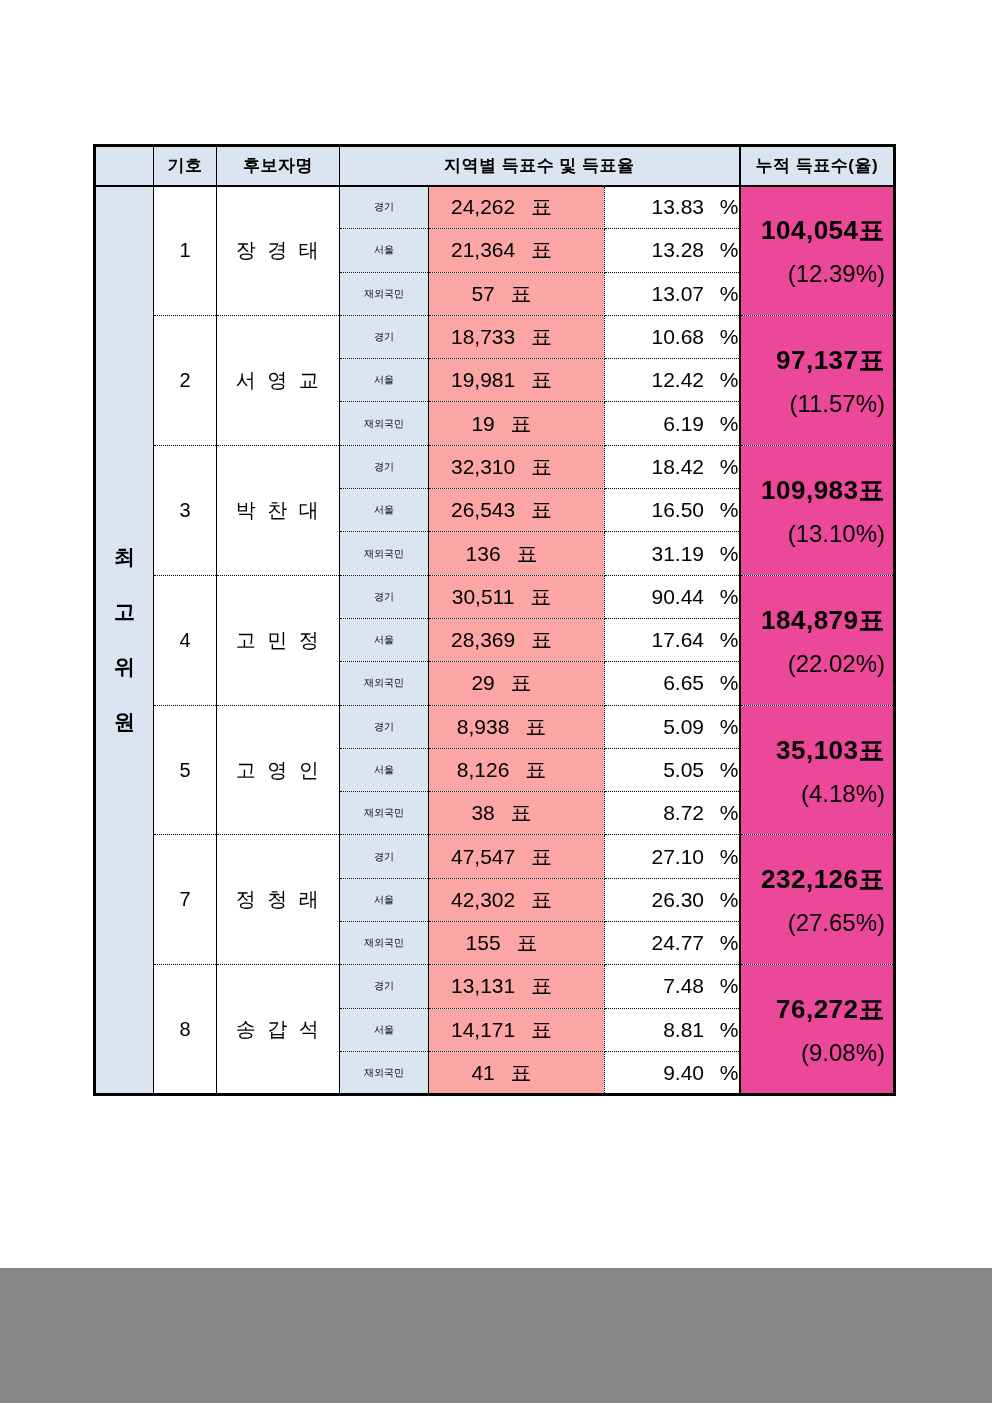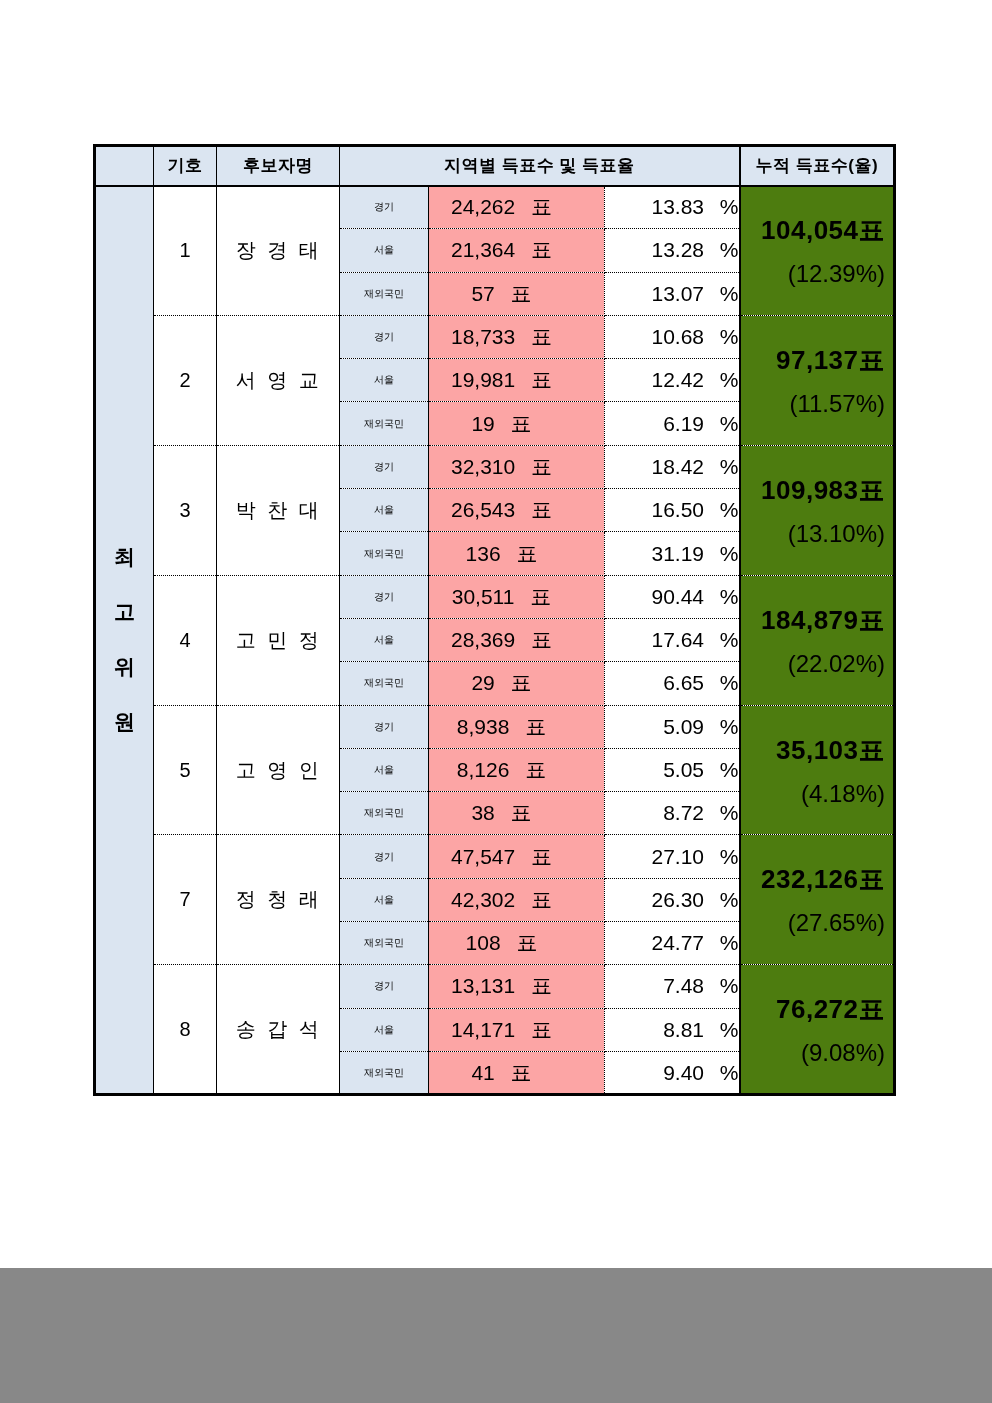--- a/index.html
+++ b/index.html
@@ -75,21 +75,21 @@
     word-spacing: 10px;
     background: #fca5a5;
   }
   td.c-rate {
     text-align: right;
     font-size: 21px;
     word-spacing: 10px;
     background: #fff;
   }
   td.c-cum {
-    background: #4d7c0f;
+    background: #ec4899;
     padding-right: 8px;
   }
   .cum-wrap {
     display: flex;
     flex-direction: column;
     justify-content: center;
     align-items: flex-end;
     gap: 12px;
     height: 100%;
   }
@@ -290,21 +290,21 @@
         </div>
       </td>
     </tr>
     <tr>
       <td class="c-region bR-thin bB-dot">서울</td>
       <td class="c-votes bR-dot bB-dot">42,302 표</td>
       <td class="c-rate bR-thick bB-dot">26.30 %</td>
     </tr>
     <tr>
       <td class="c-region bR-thin bB-dot">재외국민</td>
-      <td class="c-votes bR-dot bB-dot">108 표</td>
+      <td class="c-votes bR-dot bB-dot">155 표</td>
       <td class="c-rate bR-thick bB-dot">24.77 %</td>
     </tr>
 
     <tr>
       <td class="c-sym bR-thin" rowspan="3">8</td>
       <td class="c-name bR-thin" rowspan="3">송 갑 석</td>
       <td class="c-region bR-thin bB-dot">경기</td>
       <td class="c-votes bR-dot bB-dot">13,131 표</td>
       <td class="c-rate bR-thick bB-dot">7.48 %</td>
       <td class="c-cum" rowspan="3">

